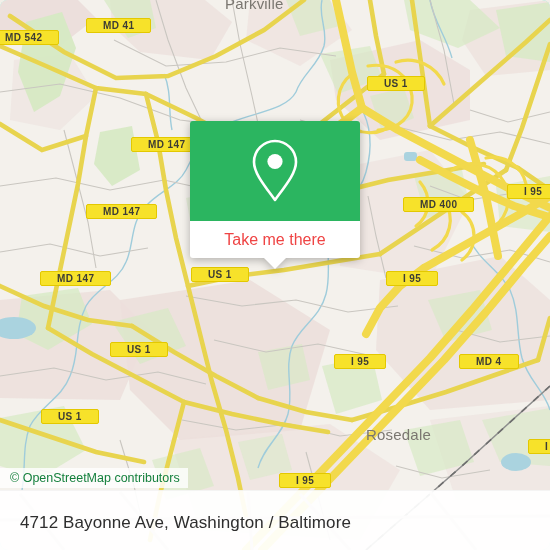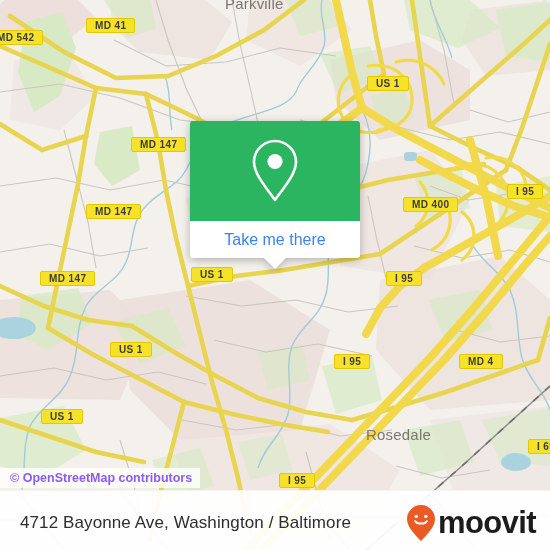--- a/index.html
+++ b/index.html
@@ -36,21 +36,21 @@
     position: absolute;
     background: #f7e22a;
     border: 1.5px solid #e3c800;
     border-radius: 2px;
     color: #3d3d35;
     font-family: "Liberation Sans", sans-serif;
     font-weight: bold;
     font-size: 10px;
     letter-spacing: 0.4px;
     line-height: 13px;
-    padding: 0 8px;
+    padding: 0 16px;
     white-space: nowrap;
     box-sizing: border-box;
     height: 15px;
     text-align: center;
   }
 
   
   .place-label {
     position: absolute;
     color: #7a7670;
@@ -80,21 +80,21 @@
   #popup-foot {
     background: #ffffff;
     height: 37px;
     border-radius: 0 0 3px 3px;
     display: flex;
     align-items: center;
     justify-content: center;
     position: relative;
   }
   #popup-foot-label {
-    color: #3b82f6;
+    color: #ef4444;
     font-size: 16px;
     font-family: "Liberation Sans", sans-serif;
   }
   #popup-tail {
     position: absolute;
     left: 50%;
     bottom: -11px;
     margin-left: -11px;
     width: 0; height: 0;
     border-left: 11px solid transparent;
@@ -102,26 +102,25 @@
     border-top: 11px solid #ffffff;
   }
 
   
   #attribution {
     position: absolute;
     left: 0;
     top: 468px;
     padding: 3px 8px 3px 10px;
     background: rgba(255,255,255,0.80);
-    color: #8b5cf6;
+    color: #15803d;
     font-size: 12.5px;
     font-family: "Liberation Sans", sans-serif;
     z-index: 30;
     white-space: nowrap;
-    font-weight: bold;
   }
 
   
   #footer {
     position: absolute;
     left: 0;
     top: 490px;
     width: 550px;
     height: 60px;
     background: rgba(255,255,255,0.93);
@@ -351,24 +350,15 @@
     <div id="popup-foot">
       <span id="popup-foot-label">Take me there</span>
       <div id="popup-tail"></div>
     </div>
   </div>
 
   <div id="attribution">© OpenStreetMap contributors</div>
 
   <div id="footer">
     <div id="footer-address">4712 Bayonne Ave, Washington / Baltimore</div>
-    <div id="brand">
-      <svg width="30" height="38" viewBox="0 0 30 38">
-        <path d="M15 1 C7.3 1 1 7.3 1 15 C1 23 9.4 31 15 37 C20.6 31 29 23 29 15 C29 7.3 22.7 1 15 1 Z" fill="#ec5a24"></path>
-        <circle cx="10.2" cy="12.4" r="1.7" fill="#ffffff"></circle>
-        <circle cx="19.8" cy="12.4" r="1.7" fill="#ffffff"></circle>
-        <path d="M9.2 17.2 C11.3 20.4 18.7 20.4 20.8 17.2" fill="none" stroke="#ffffff" stroke-width="2" stroke-linecap="round"></path>
-      </svg>
-      <span id="brand-wordmark">moovit</span>
-    </div>
   </div>
 
 </div>
 
 </body></html>

